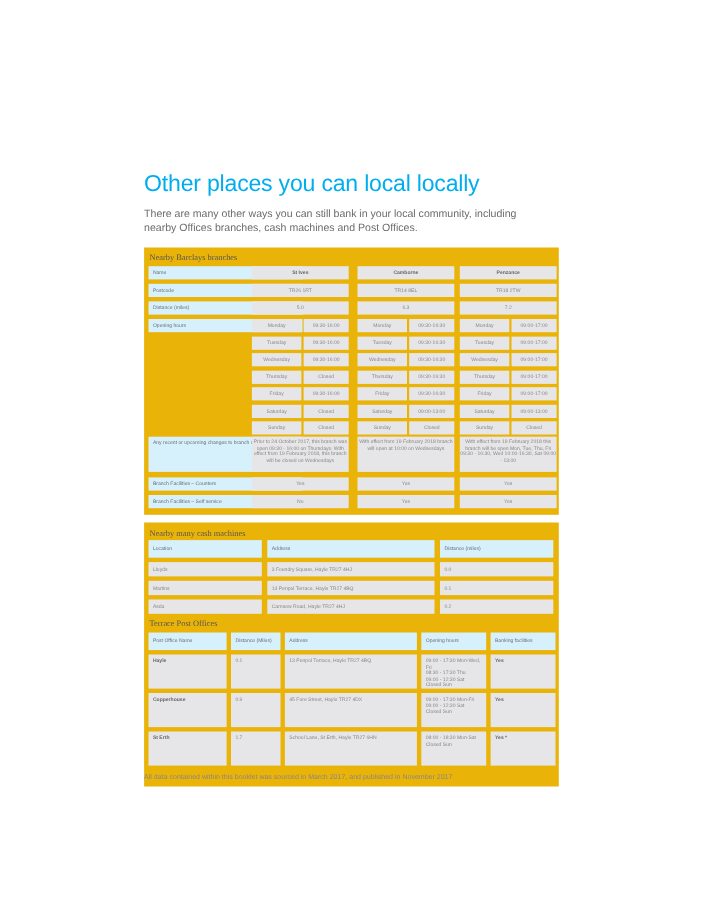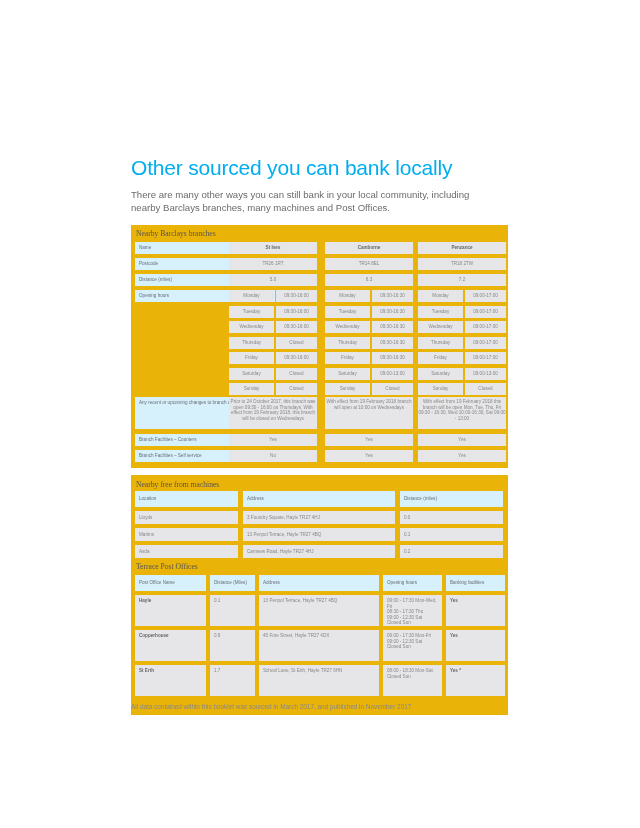--- a/index.html
+++ b/index.html
@@ -14,22 +14,22 @@
     .c { display:flex; align-items:center; justify-content:center; text-align:center; }
     .l { display:flex; align-items:center; padding-left:4px; }
     .tl { padding:3px 4px; }
     .bold { font-weight:bold; color:#666; }
     .hdr { background:#d6f0fc; color:#6b6f74; display:flex; align-items:center; padding-left:4px; }
     .footnote { position:absolute; left:131px; top:703px; font-size:6.4px; color:#888; }
   </style>
 </head>
 <body>
 
-<div class="title">Other sourced you can bank locally</div>
-<div class="intro">There are many other ways you can still bank in your local community, including nearby Barclays branches, many machines and Post Offices.</div>
+<div class="title">Other places you can local locally</div>
+<div class="intro">There are many other ways you can still bank in your local community, including nearby Offices branches, cash machines and Post Offices.</div>
 
 <div class="panel" style="top:225px;height:243px;">
   <div class="panel-title" style="top:4px;">Nearby Barclays branches</div>
 </div>
 <div id="branches">
     <div class="cell lbl" style="left: 135px; top: 242px; width: 140px; height: 12px;">
       <span style="white-space: pre-line;">Name</span>
     </div>
     <div class="cell lbl" style="left: 135px; top: 258px; width: 140px; height: 12px;">
       <span style="white-space: pre-line;">Postcode</span>
@@ -225,21 +225,21 @@
     </div>
     <div class="cell c" style="left: 418px; top: 434px; width: 88px; height: 12px;">
       <span style="white-space: pre-line;">Yes</span>
     </div>
     <div class="cell c" style="left: 418px; top: 450px; width: 88px; height: 12px;">
       <span style="white-space: pre-line;">Yes</span>
     </div>
   </div>
 
 <div class="panel" style="top:475px;height:240px;">
-  <div class="panel-title" style="top:5px;">Nearby free from machines</div>
+  <div class="panel-title" style="top:5px;">Nearby many cash machines</div>
   <div class="panel-title" style="top:87px;">Terrace Post Offices</div>
 </div>
 <div id="cash">
     <div class="cell hdr" style="left: 135px; top: 491px; width: 103px; height: 16px;">
       <span style="white-space: pre-line;">Location</span>
     </div>
     <div class="cell hdr" style="left: 243px; top: 491px; width: 152px; height: 16px;">
       <span style="white-space: pre-line;">Address</span>
     </div>
     <div class="cell hdr" style="left: 400px; top: 491px; width: 103px; height: 16px;">

